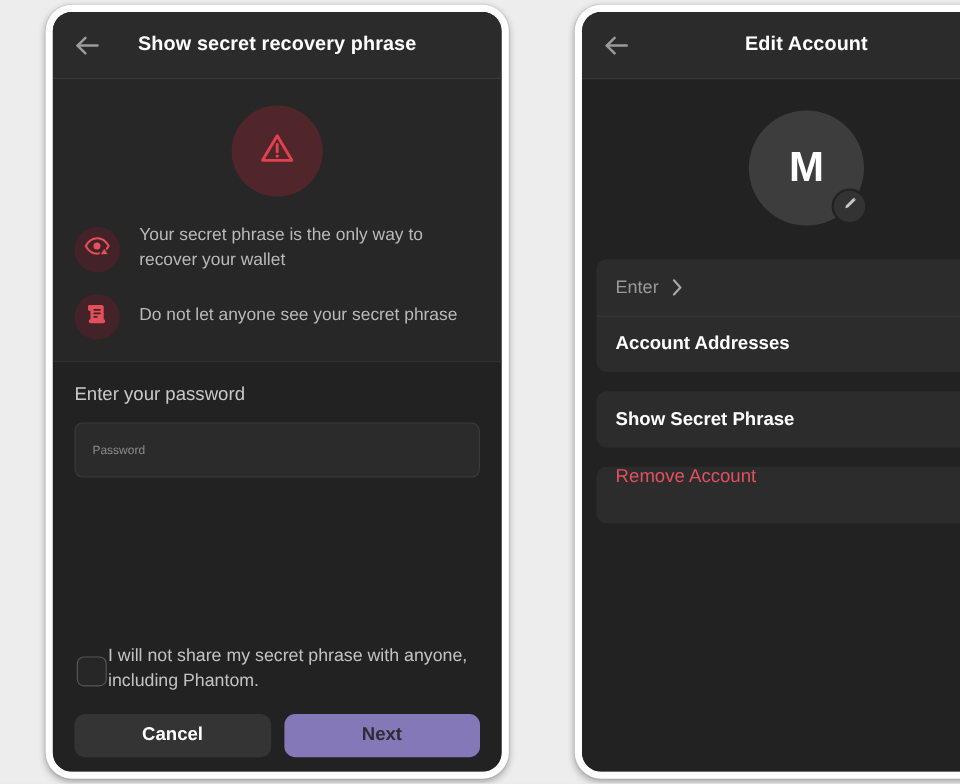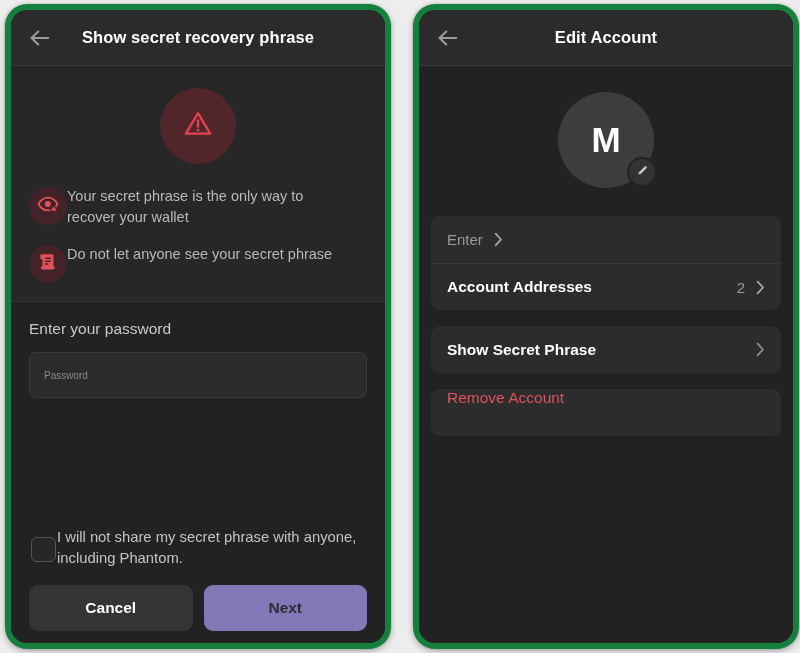--- a/index.html
+++ b/index.html
@@ -16,25 +16,26 @@
     display: flex;
     gap: 22px;
     padding: 4px 5px;
     background: #ededed;
   }
 
   
   .frame {
     position: relative;
     width: 386px; height: 645px;
-    background: #15803d;
+    background: #ffffff;
     border-radius: 22px;
     padding: 6px;
     box-shadow: 0 2px 6px rgba(0,0,0,0.30), 0 0 0 1px rgba(0,0,0,0.05);
     flex: 0 0 auto;
+    margin-left: 33px;
   }
   .screen {
     position: relative;
     width: 100%; height: 100%;
     background: #222222;
     border-radius: 16px;
     overflow: hidden;
     display: flex;
     flex-direction: column;
   }
@@ -79,21 +80,22 @@
   }
   .warn-circle {
     width: 76px; height: 76px;
     border-radius: 50%;
     background: #50262a;
     display: flex; align-items: center; justify-content: center;
   }
   .warn-list { padding: 0 18px; }
   .warn-item {
     display: flex;
-    align-items: flex-start;
+    align-items: center;
+    gap: 16px;
     margin-bottom: 16px;
   }
   .warn-item:last-child { margin-bottom: 4px; }
   .warn-ico {
     flex: 0 0 auto;
     width: 38px; height: 38px;
     border-radius: 50%;
     background: #432327;
     display: flex; align-items: center; justify-content: center;
     margin-top: 1px;
@@ -155,21 +157,21 @@
     margin-top: 2px;
   }
   .consent-text {
     color: #c3c3c3;
     font-size: 14.8px;
     line-height: 21px;
   }
   .actions { display: flex; gap: 11px; }
   .btn {
     flex: 1 1 0;
-    height: 46px;
+    height: 36px;
     border: none;
     border-radius: 9px;
     font-size: 15.5px;
     font-weight: bold;
     font-family: "Liberation Sans", sans-serif;
     cursor: pointer;
   }
   .btn-cancel { background: #343434; color: #ffffff; }
   .btn-next { background: #8578b8; color: #2d2d33; }
 

